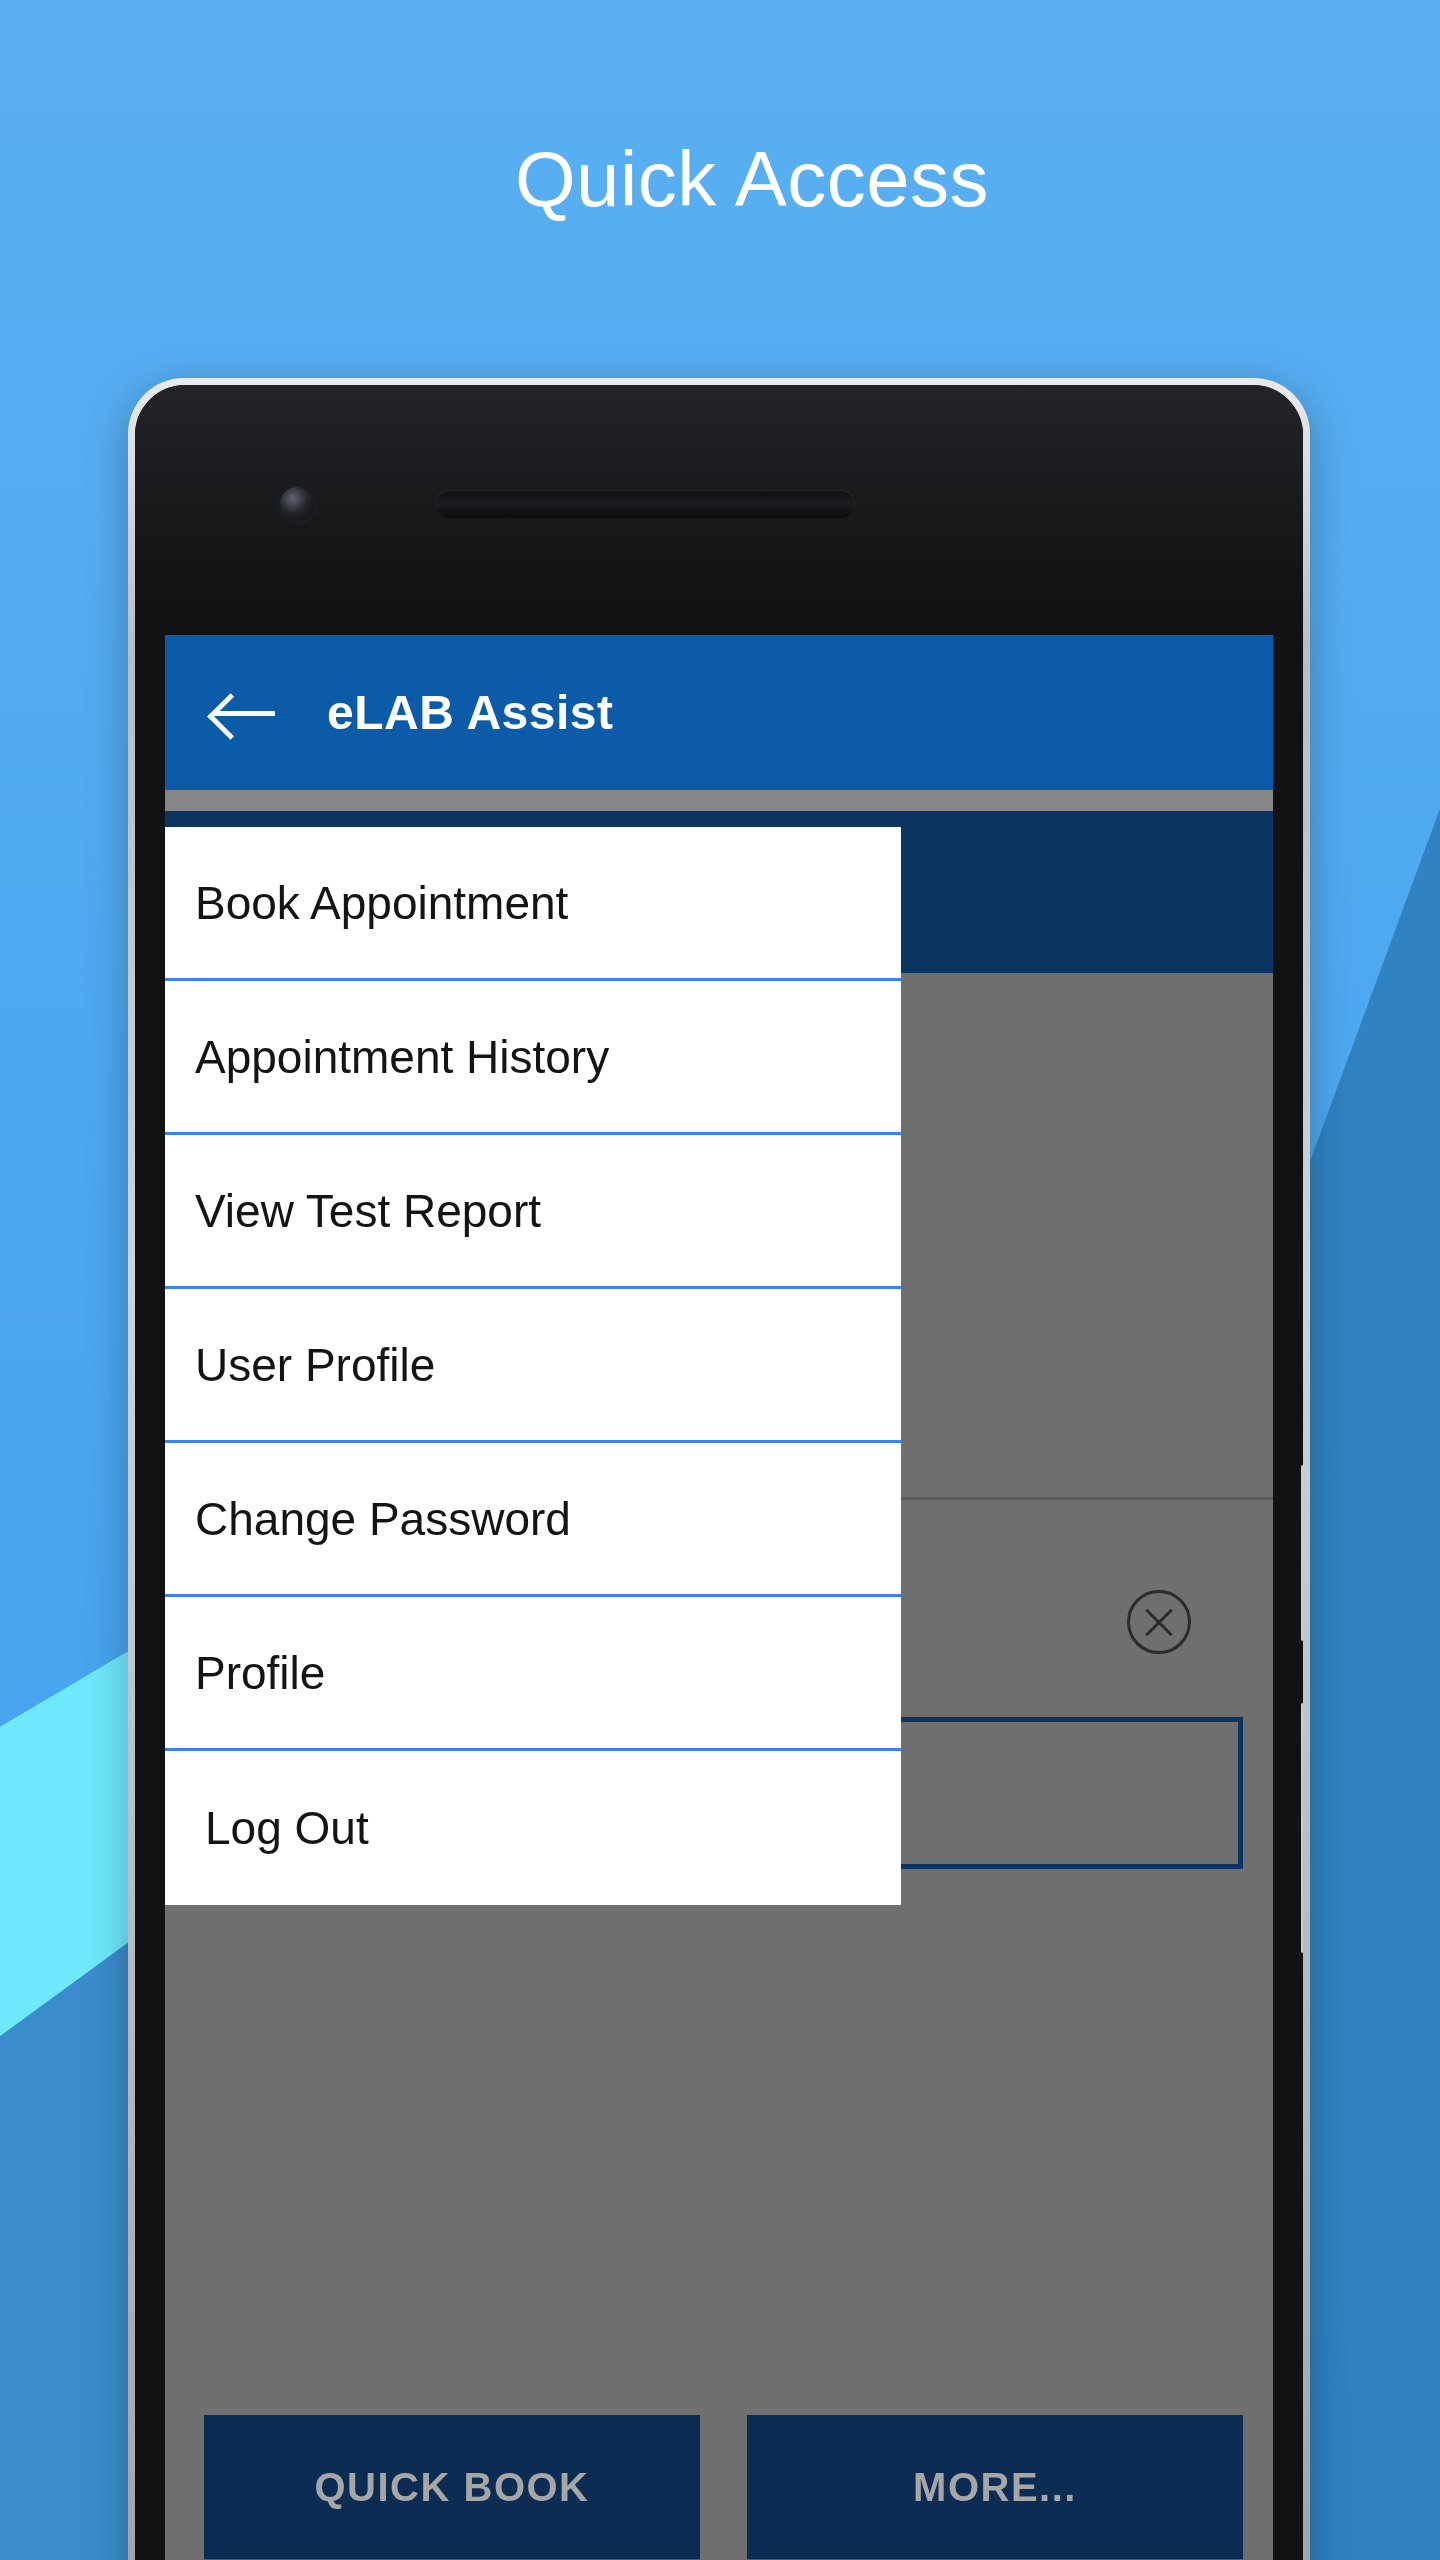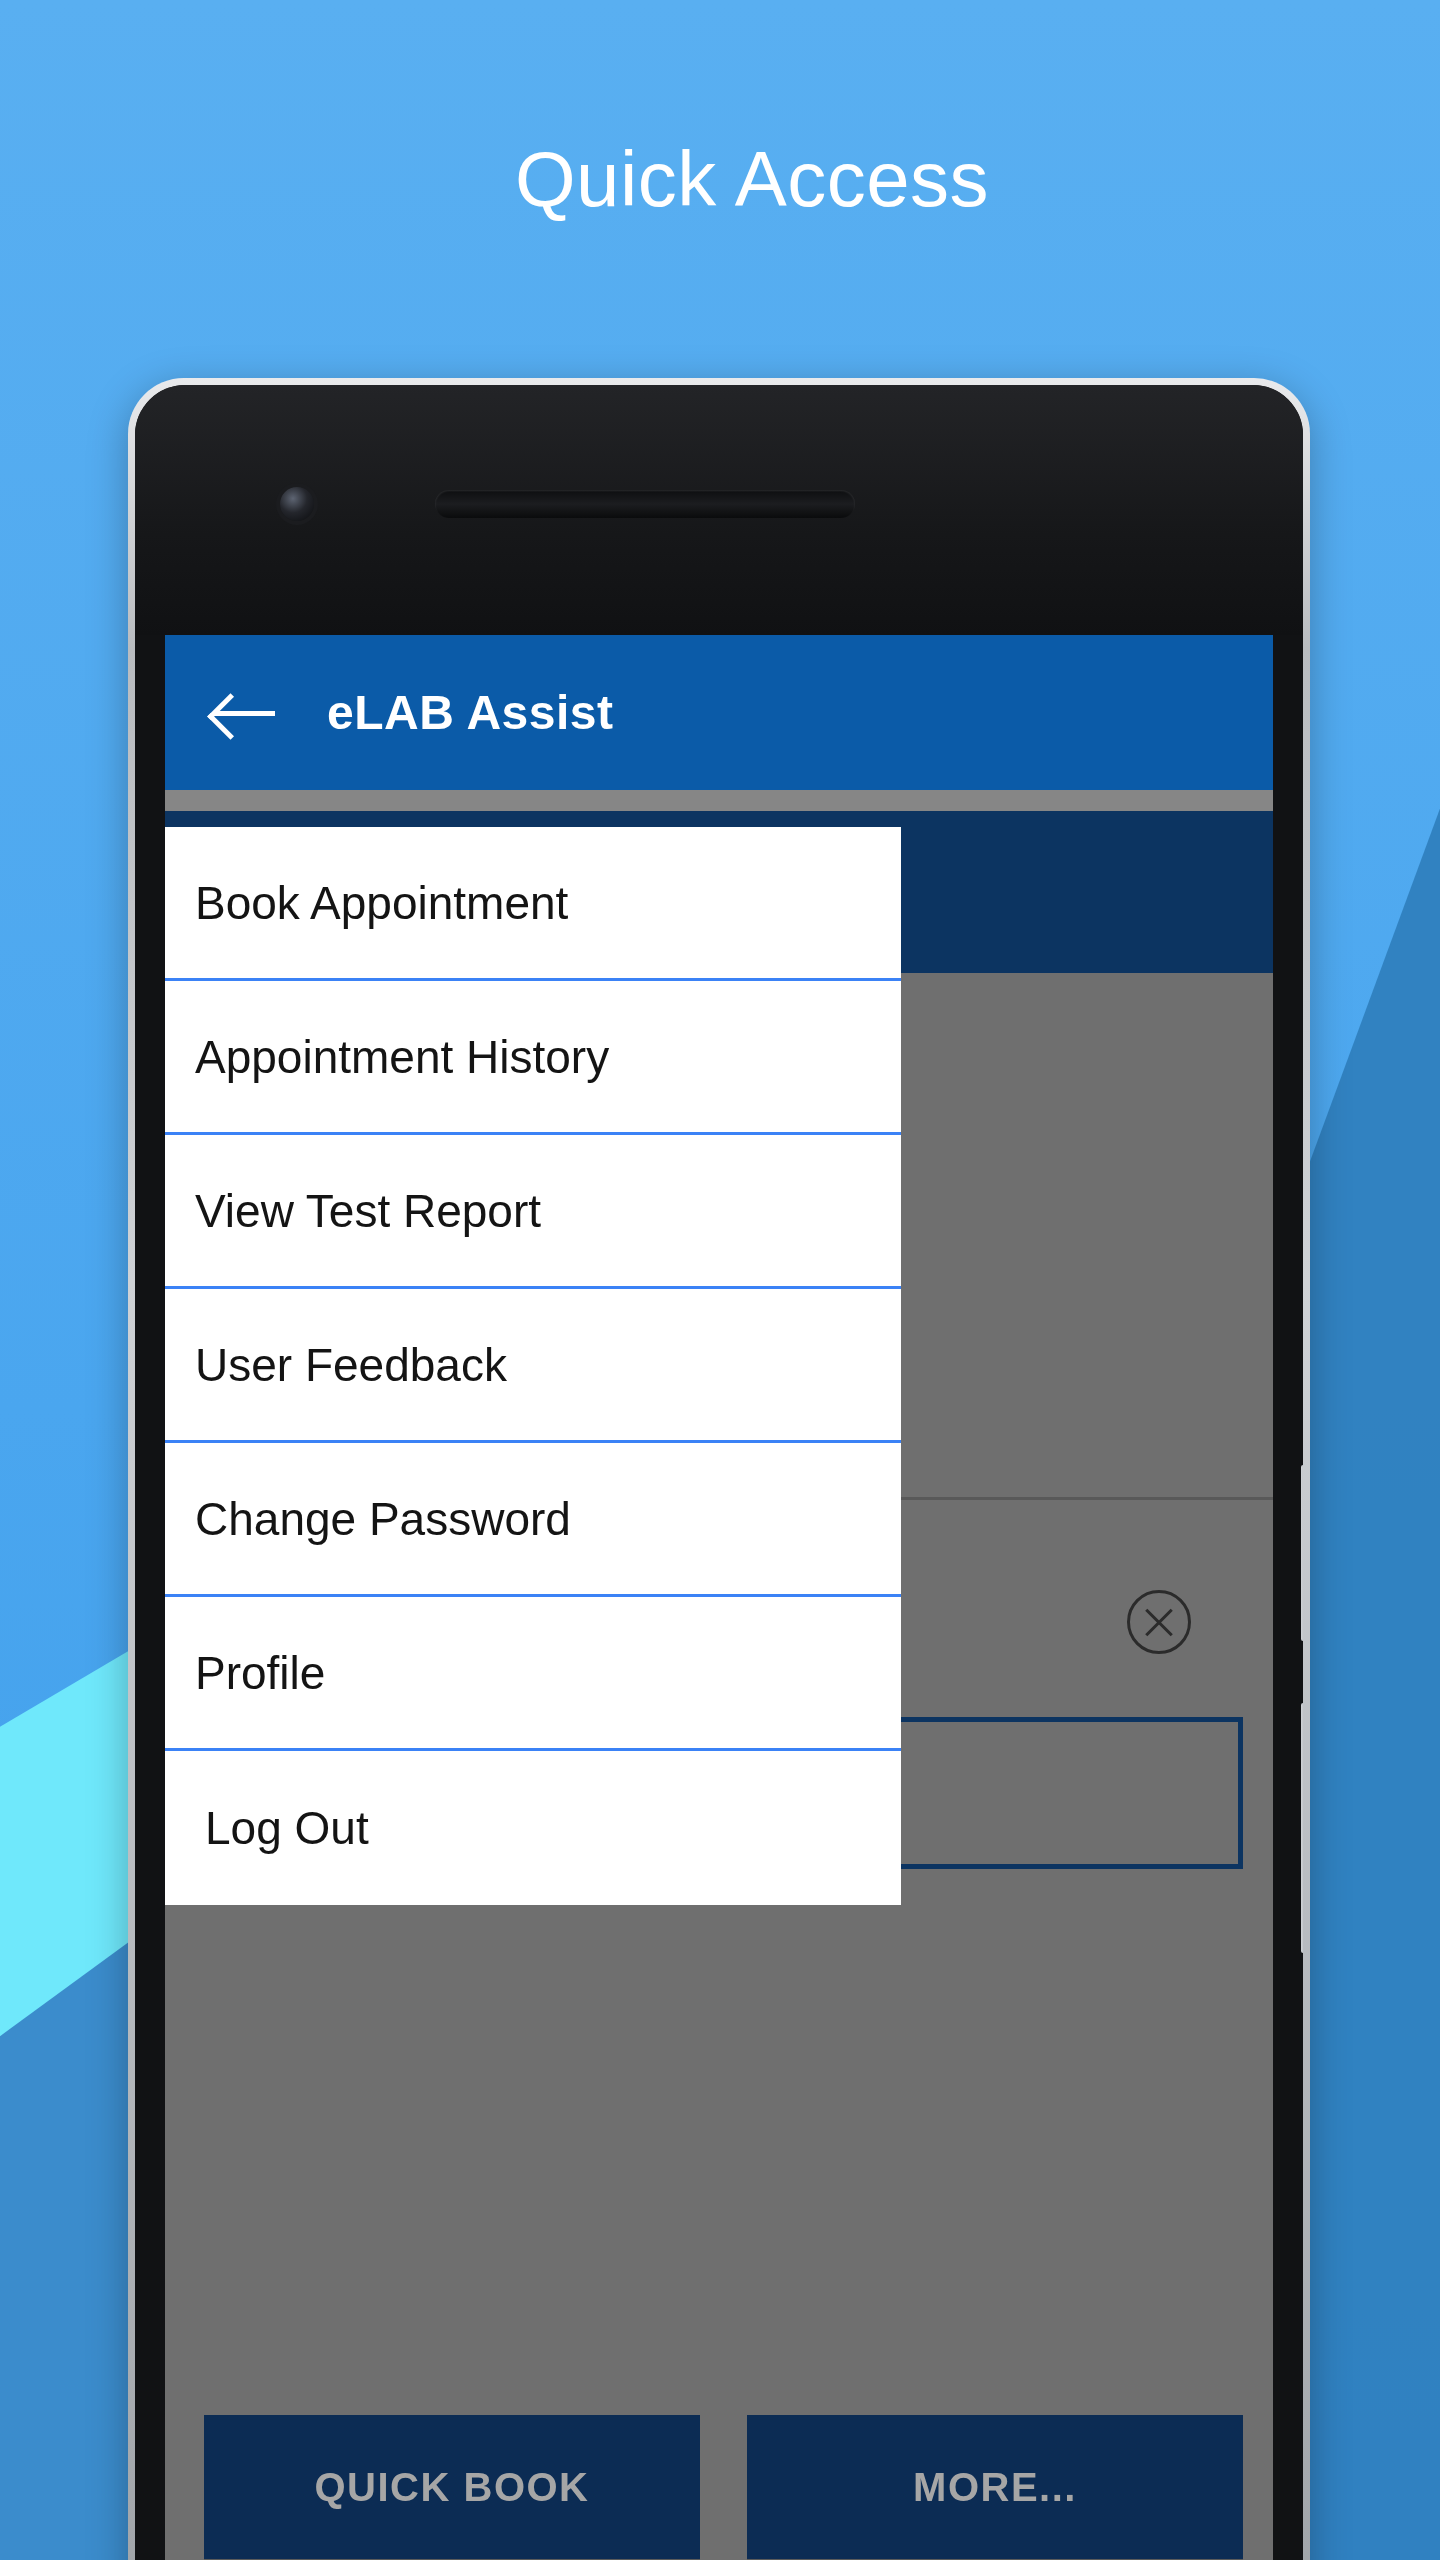--- a/index.html
+++ b/index.html
@@ -281,21 +281,21 @@
 
       <div class="appbar">
         <span class="back-arrow"></span>
         <span class="appbar-title">eLAB Assist</span>
       </div>
 
       <div class="drawer">
         <div class="menu-item">Book Appointment</div>
         <div class="menu-item">Appointment History</div>
         <div class="menu-item">View Test Report</div>
-        <div class="menu-item">User Feedback</div>
+        <div class="menu-item">User Profile</div>
         <div class="menu-item">Change Password</div>
         <div class="menu-item">Profile</div>
         <div class="menu-item">Log Out</div>
       </div>
 
     </div>
   </div>
 </div>
 
 </body></html>

